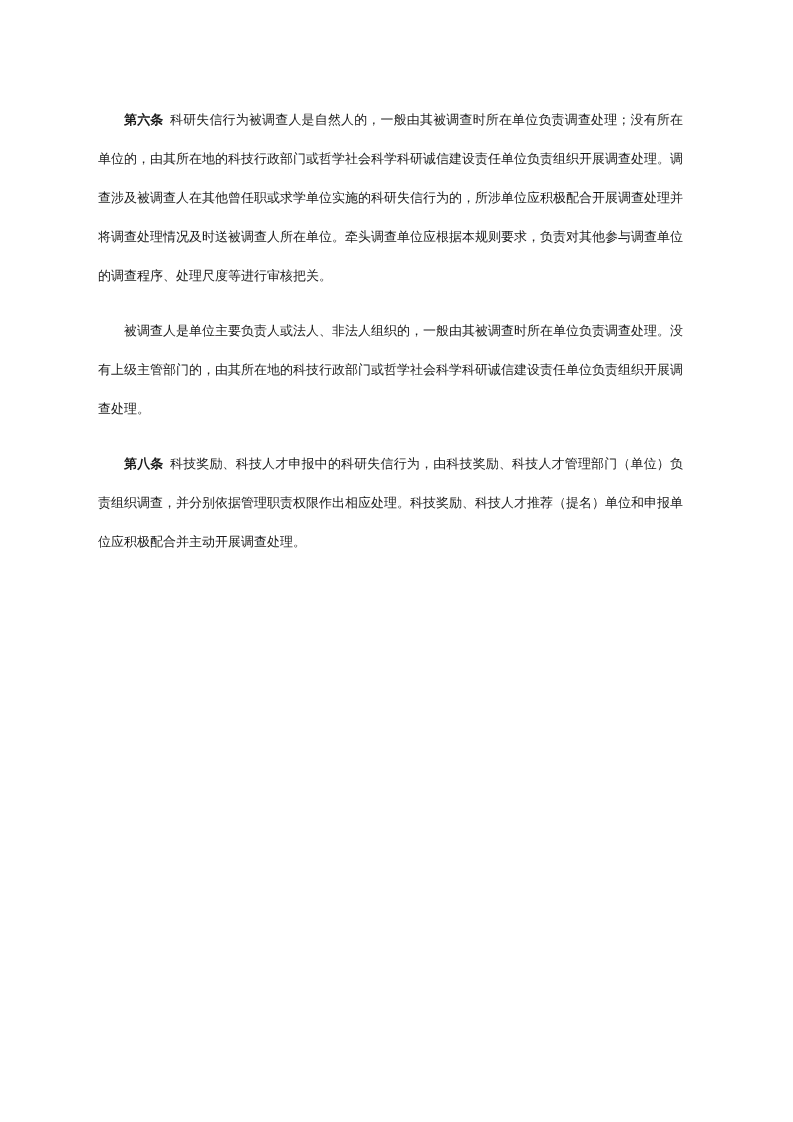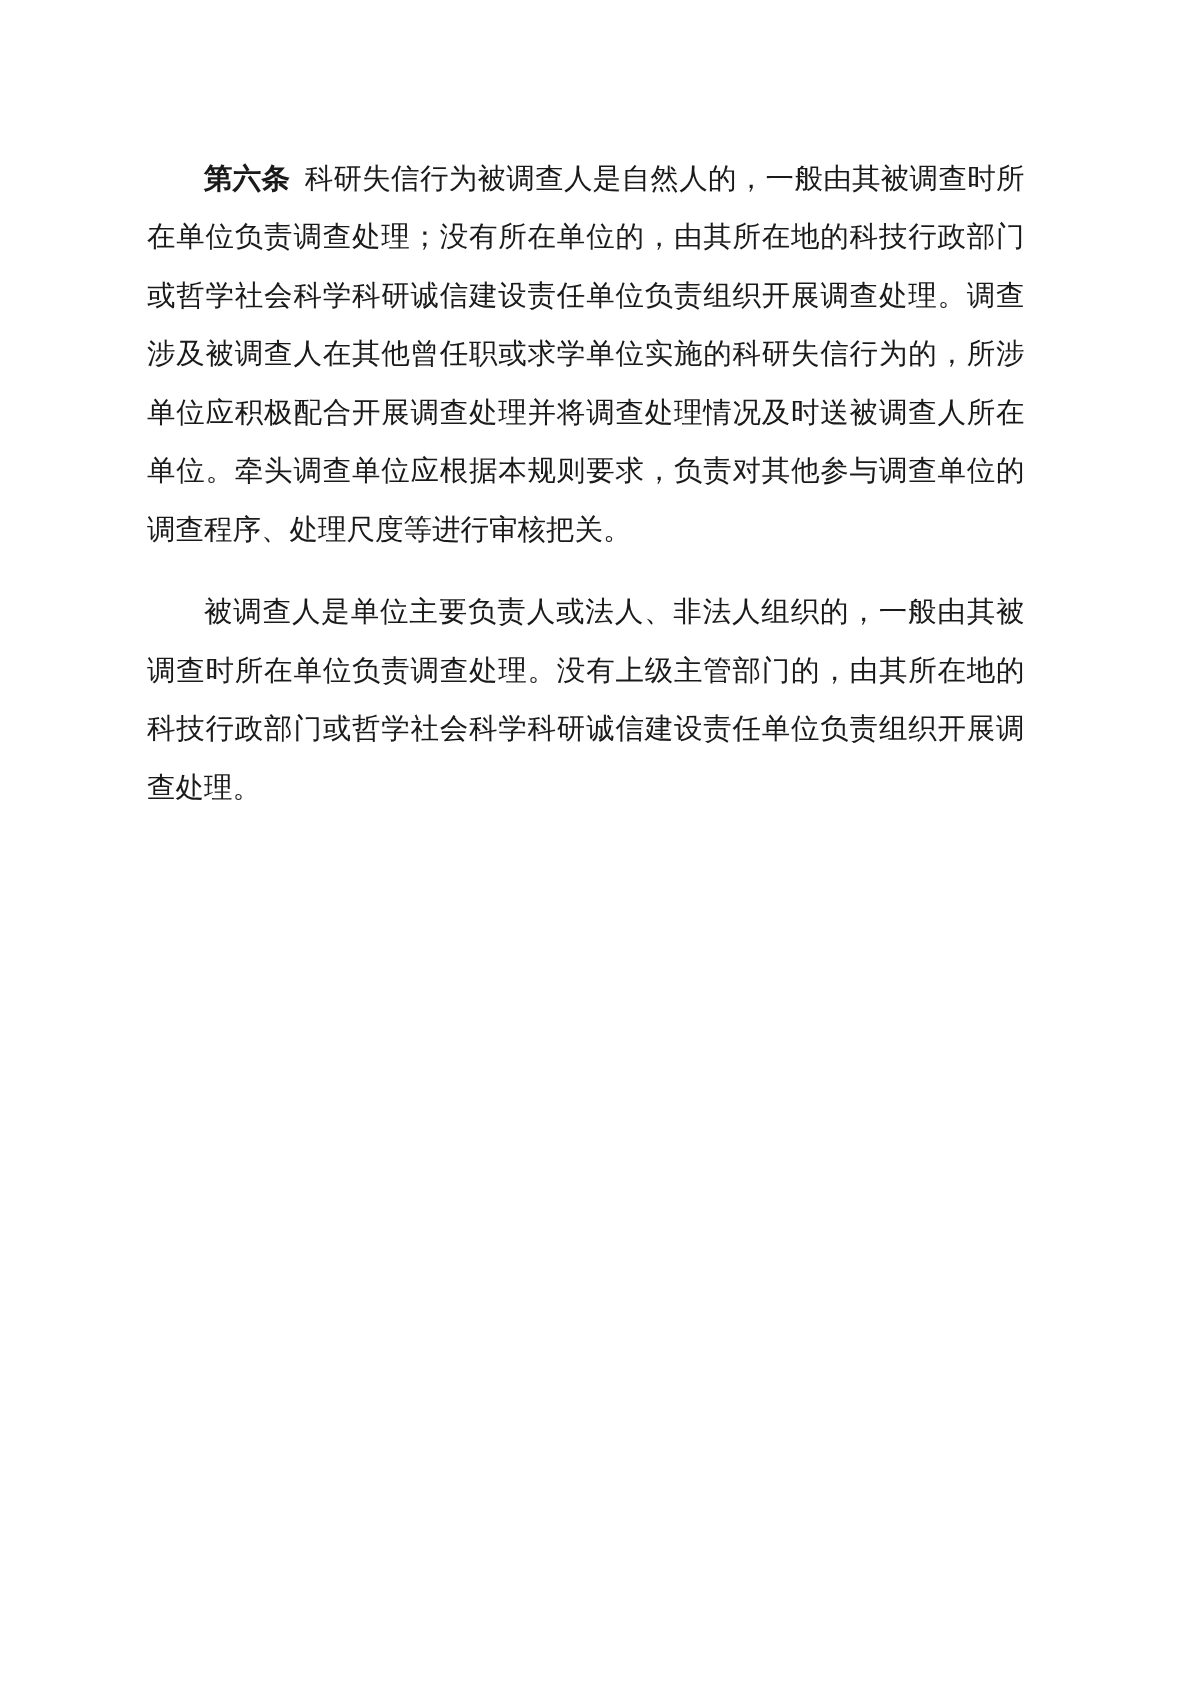--- a/index.html
+++ b/index.html
@@ -15,21 +15,21 @@
     background: #ffffff;
     overflow: hidden;
     font-family: "Liberation Sans", sans-serif;
   }
   .content {
     position: absolute;
     top: 100px;
     left: 98px;
     width: 585px;
     color: #1a1a1a;
-    font-size: 19px;
+    font-size: 13px;
     line-height: 39px;
   }
   .para {
     margin: 0 0 16px 0;
     text-align: justify;
     text-justify: inter-character;
     text-indent: 2em;
     word-break: break-all;
   }
   .term {
@@ -41,15 +41,16 @@
 <body>
 
 <div class="page">
   <div class="content">
 
     <p class="para"><b class="term">第六条</b><span>科研失信行为被调查人是自然人的，一般由其被调查时所在单位负责调查处理；没有所在单位的，由其所在地的科技行政部门或哲学社会科学科研诚信建设责任单位负责组织开展调查处理。调查涉及被调查人在其他曾任职或求学单位实施的科研失信行为的，所涉单位应积极配合开展调查处理并将调查处理情况及时送被调查人所在单位。牵头调查单位应根据本规则要求，负责对其他参与调查单位的调查程序、处理尺度等进行审核把关。</span></p>
 
     <p class="para"><span>被调查人是单位主要负责人或法人、非法人组织的，一般由其被调查时所在单位负责调查处理。没有上级主管部门的，由其所在地的科技行政部门或哲学社会科学科研诚信建设责任单位负责组织开展调查处理。</span></p>
 
 
+    <p class="para"><b class="term">第八条</b><span>科技奖励、科技人才申报中的科研失信行为，由科技奖励、科技人才管理部门（单位）负责组织调查，并分别依据管理职责权限作出相应处理。科技奖励、科技人才推荐（提名）单位和申报单位应积极配合并主动开展调查处理。</span></p>
 
   </div>
 </div>
 
 </body></html>

